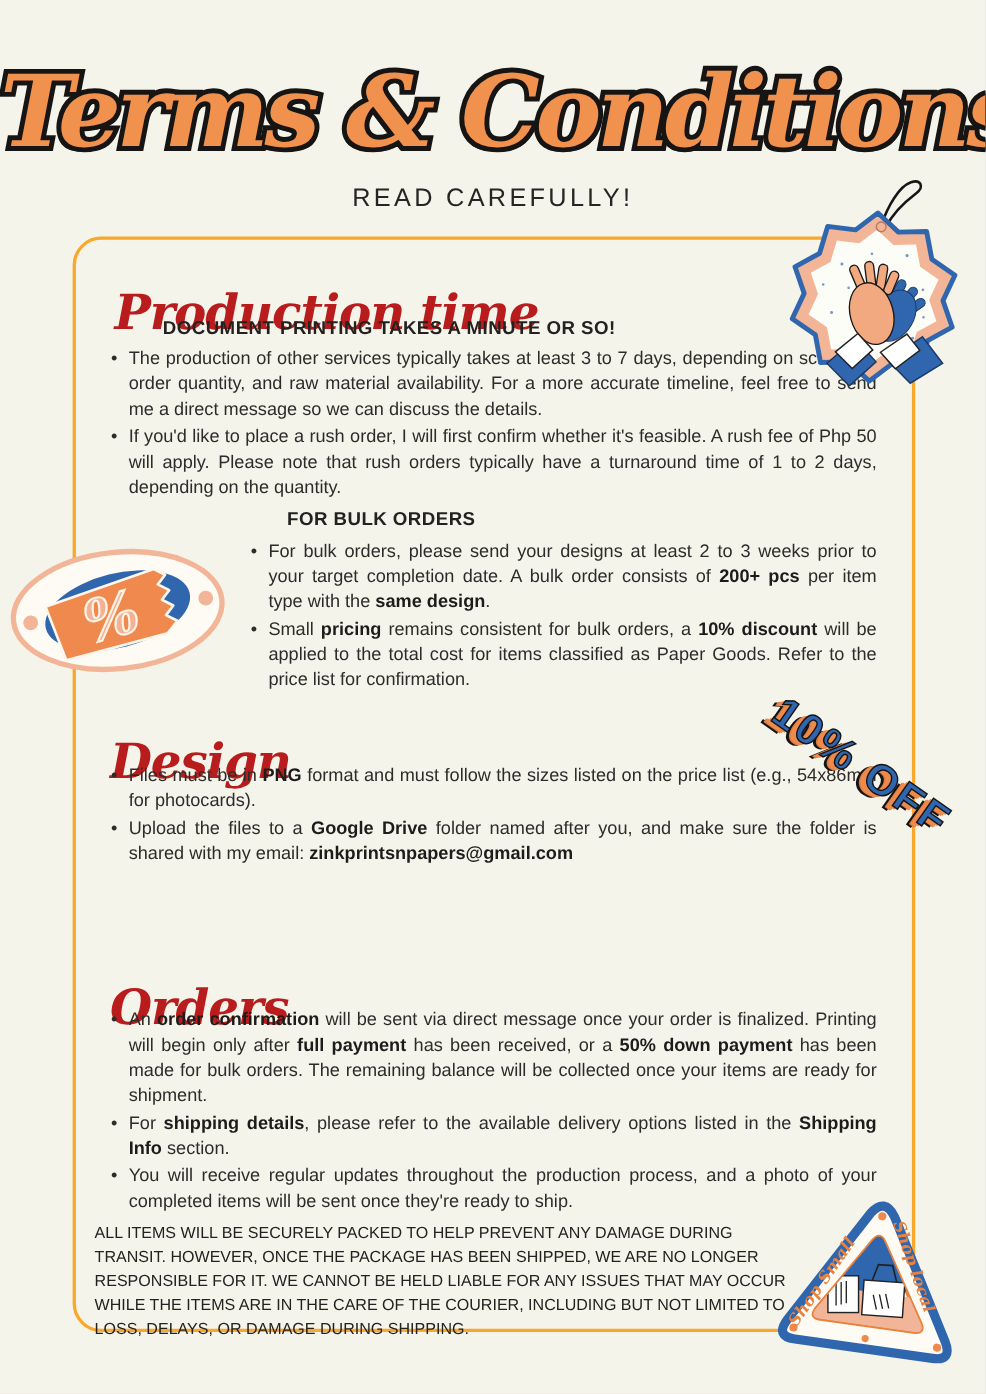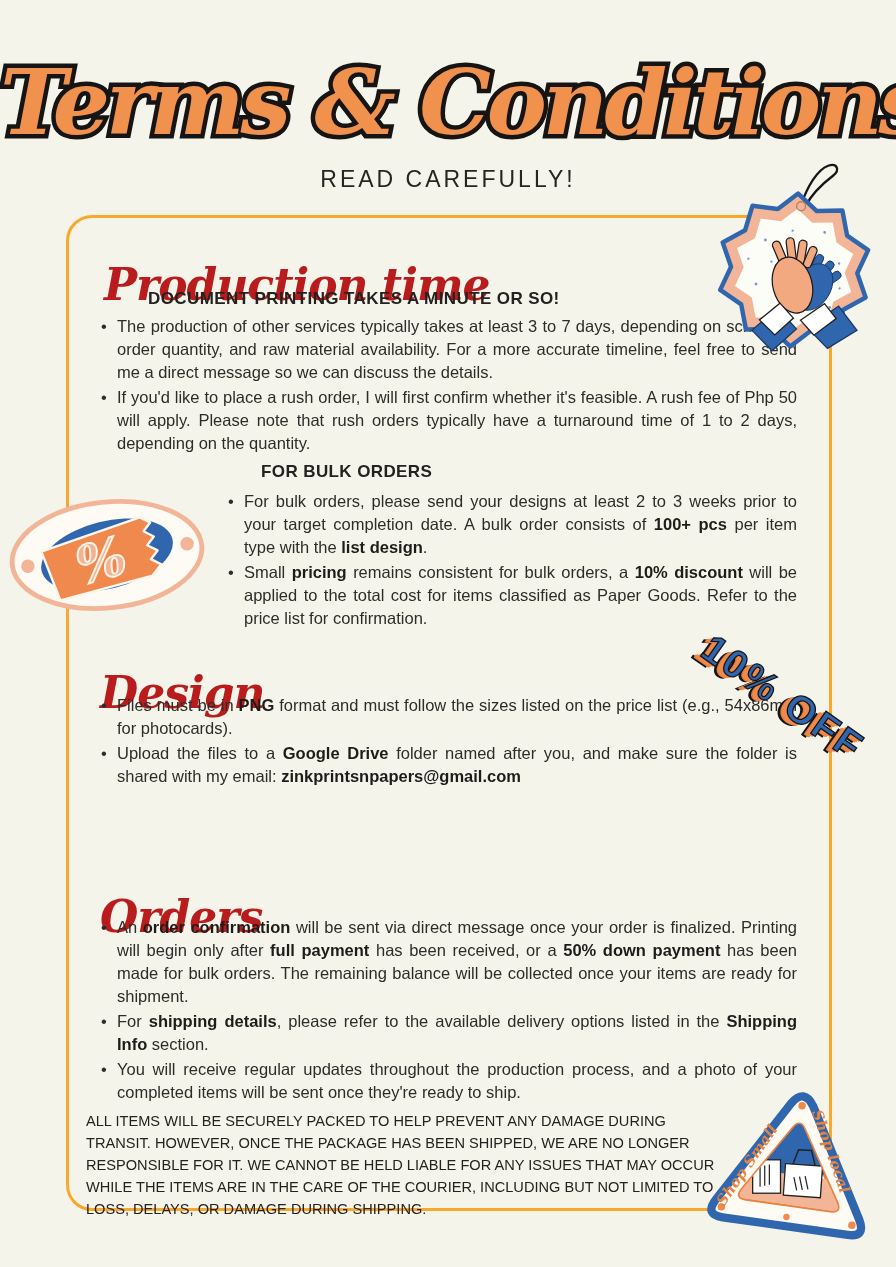--- a/index.html
+++ b/index.html
@@ -79,21 +79,21 @@
 
   <h2 class="script-heading" style="left:104px;top:222px;">Production time</h2>
   <div class="sub-heading" style="left:100px;top:289px;">DOCUMENT PRINTING TAKES A MINUTE OR SO!</div>
   <ul class="bullets" style="left:100px;top:315px;width:697px;">
       <li><span>The production of other services typically takes at least 3 to 7 days, depending on schedule, order quantity, and raw material availability. For a more accurate timeline, feel free to send me a direct message so we can discuss the details.</span></li>
       <li><span>If you'd like to place a rush order, I will first confirm whether it's feasible. A rush fee of Php 50 will apply. Please note that rush orders typically have a turnaround time of 1 to 2 days, depending on the quantity.</span></li>
     </ul>
 
   <div class="sub-heading" style="left:213px;top:462px;">FOR BULK ORDERS</div>
   <ul class="bullets" style="left:227px;top:490px;width:570px;">
-      <li><span>For bulk orders, please send your designs at least 2 to 3 weeks prior to your target completion date. A bulk order consists of </span><b>100+ pcs</b><span> per item type with the </span><b>list design</b><span>.</span></li>
+      <li><span>For bulk orders, please send your designs at least 2 to 3 weeks prior to your target completion date. A bulk order consists of </span><b>200+ pcs</b><span> per item type with the </span><b>same design</b><span>.</span></li>
       <li><span>Small </span><b>pricing</b><span> remains consistent for bulk orders, a </span><b>10% discount</b><span> will be applied to the total cost for items classified as Paper Goods. Refer to the price list for confirmation.</span></li>
     </ul>
 
   <h2 class="script-heading" style="left:100px;top:630px;">Design</h2>
   <ul class="bullets" style="left:100px;top:694px;width:697px;">
       <li><span>Files must be in </span><b>PNG</b><span> format and must follow the sizes listed on the price list (e.g., 54x86mm for photocards).</span></li>
       <li><span>Upload the files to a </span><b>Google Drive</b><span> folder named after you, and make sure the folder is shared with my email: </span><b>zinkprintsnpapers@gmail.com</b></li>
     </ul>
 
   <h2 class="script-heading" style="left:100px;top:854px;">Orders</h2>

